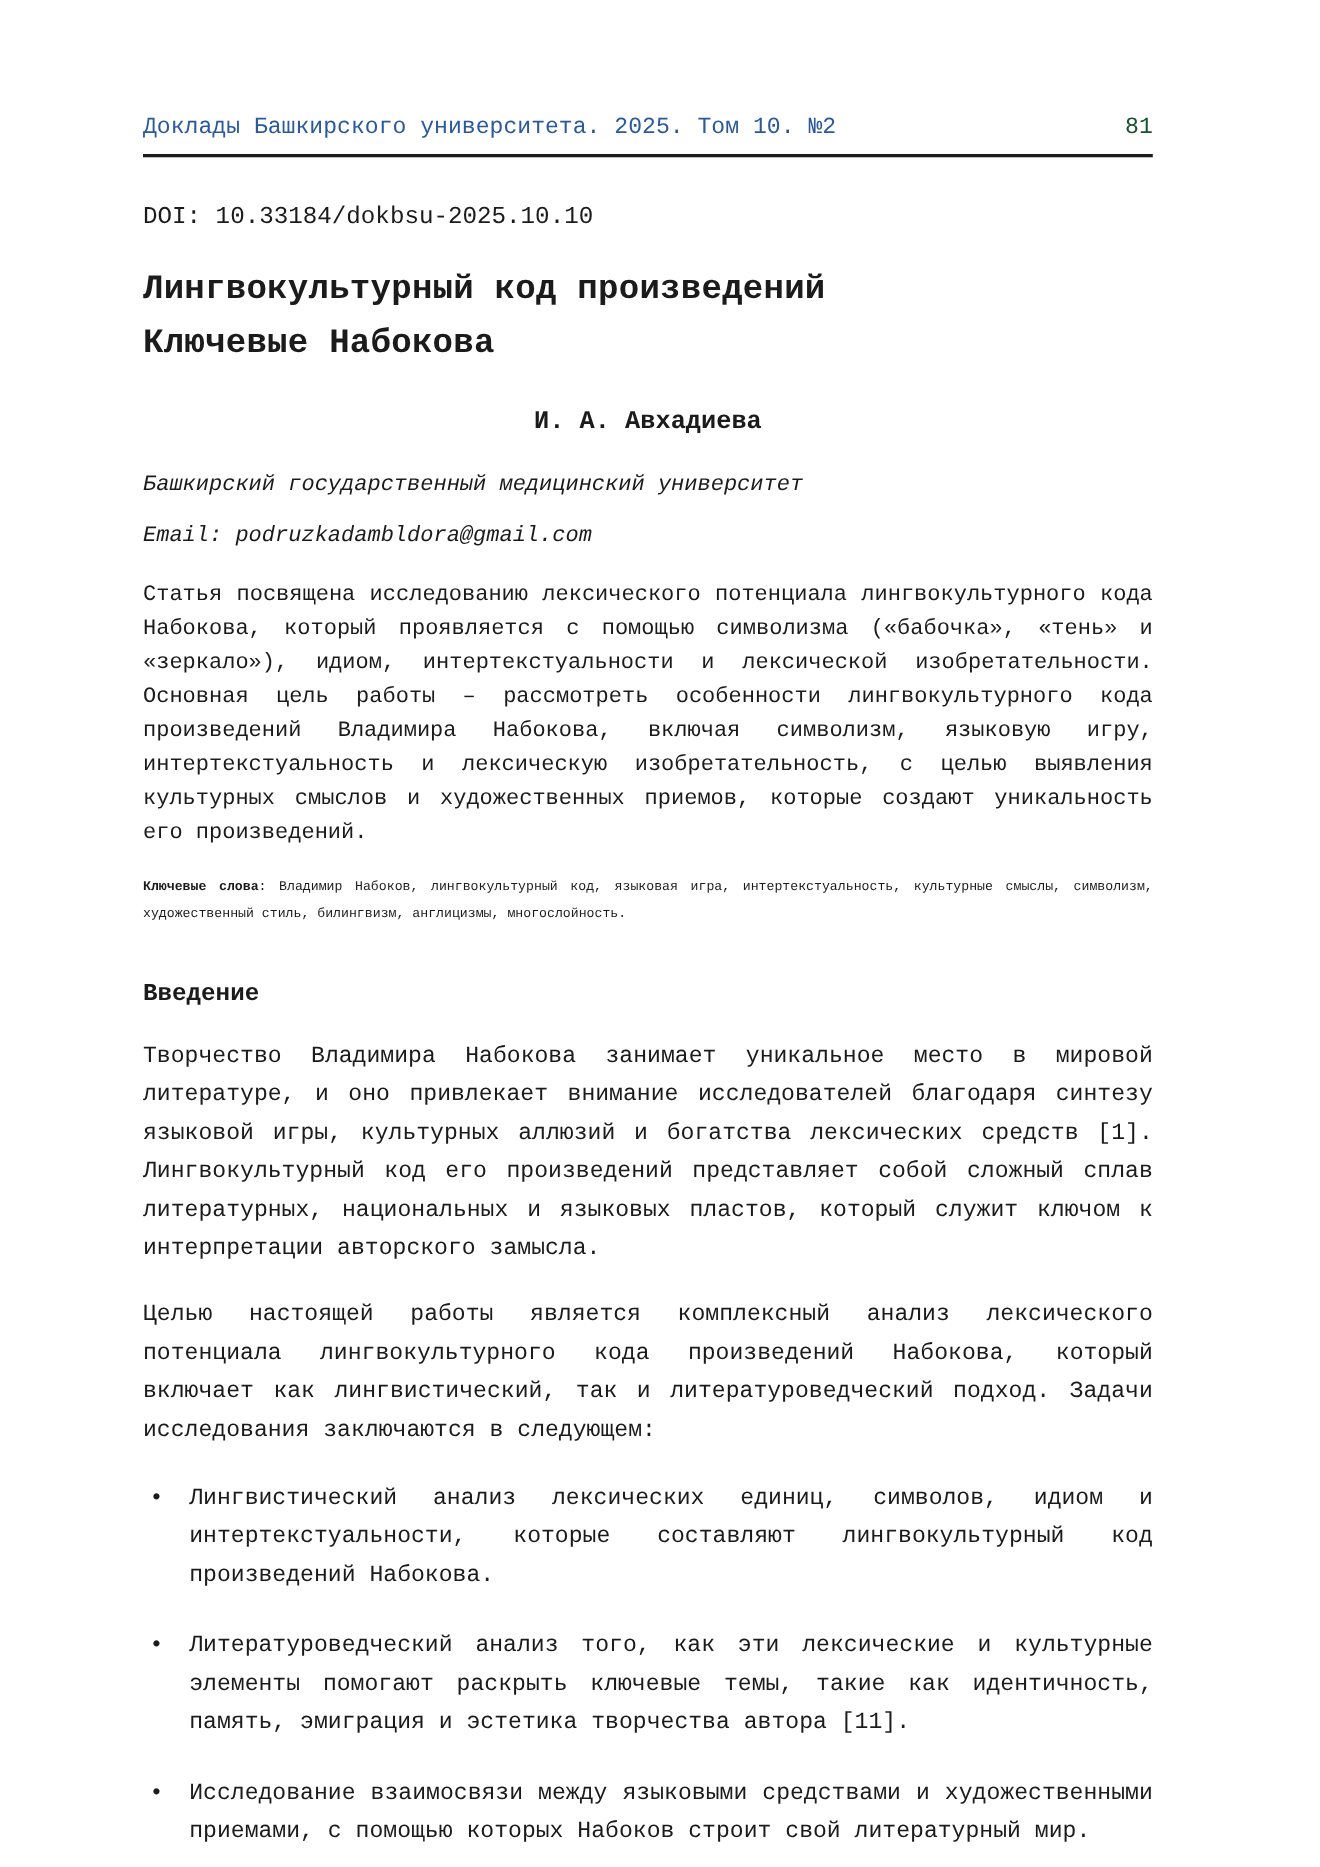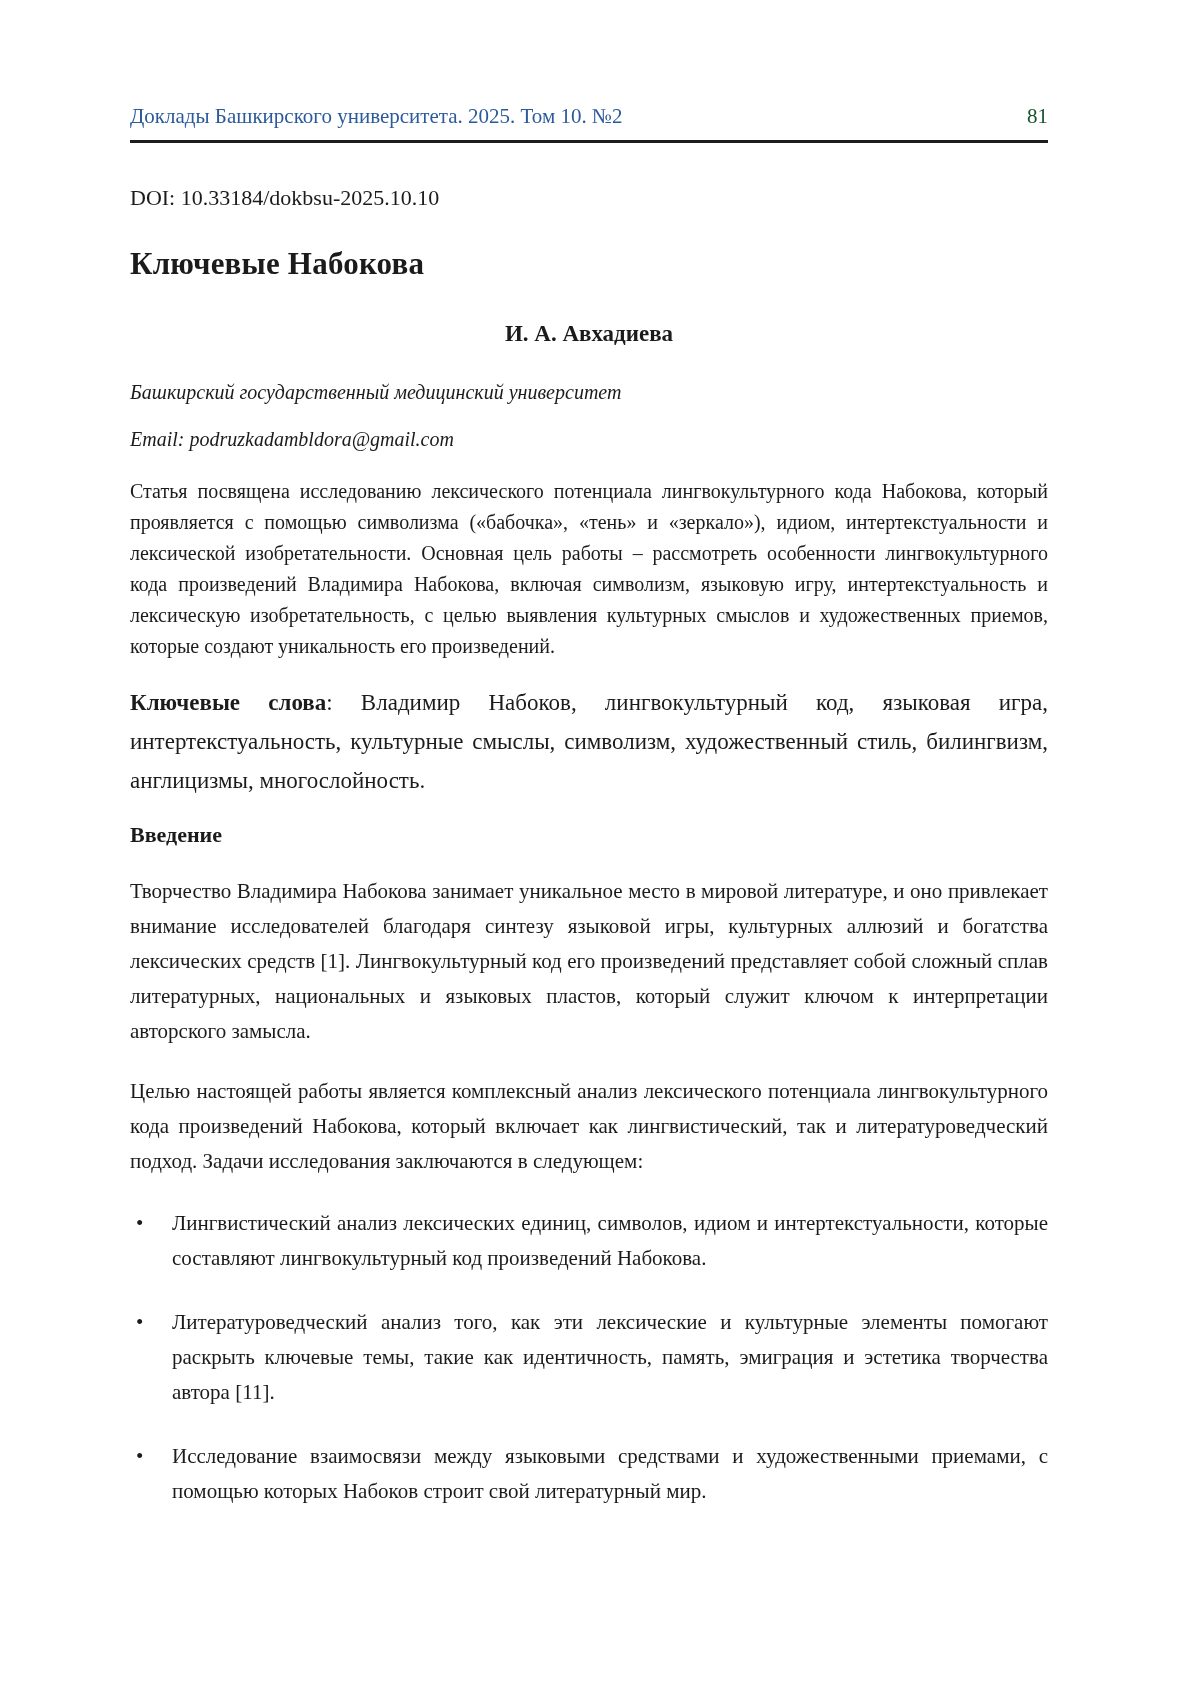--- a/index.html
+++ b/index.html
@@ -3,21 +3,21 @@
 <meta charset="utf-8">
 <style>
   * { margin: 0; padding: 0; box-sizing: border-box; }
   html, body { background: #ffffff; }
   .page {
     position: relative;
     width: 1200px;
     height: 1697px;
     background: #ffffff;
     overflow: hidden;
-    font-family: Liberation Serif, serif;
+    font-family: Liberation Mono, monospace;
     color: #1b1b1b;
   }
   .content {
     margin-left: 130px;
     margin-right: 152px; 
   }
   
   .running-head {
     padding-top: 103px;
     display: flex;
@@ -68,28 +68,28 @@
   }
   .abstract {
     margin-top: 23px;
     font-size: 20px;
     line-height: 31px;
     text-align: justify;
     hyphens: auto;
   }
   .keywords {
     margin-top: 21px;
-    font-size: 23px;
-    line-height: 39px;
+    font-size: 12px;
+    line-height: 25px;
     text-align: justify;
     hyphens: auto;
   }
   .keywords .kw-label { font-weight: bold; }
   .section-heading {
-    margin-top: 20px;
+    margin-top: 45px;
     font-size: 22px;
     font-weight: bold;
     line-height: 29px;
   }
   .body-par {
     margin-top: 25px;
     font-size: 21px;
     line-height: 35px;
     text-align: justify;
     hyphens: auto;
@@ -126,20 +126,21 @@
     <header class="running-head">
       <span>Доклады Башкирского университета. 2025. Том 10. №2</span>
       <span class="pageno">81</span>
     </header>
 
     <hr class="head-rule">
 
     <p class="doi">DOI: 10.33184/dokbsu-2025.10.10</p>
 
     <h1 class="title">
+      <span class="tline">Лингвокультурный код произведений</span>
       <span class="tline">Ключевые Набокова</span>
     </h1>
 
     <p class="author">И. А. Авхадиева</p>
 
     <p class="affiliation">
       <span class="aline">Башкирский государственный медицинский университет</span>
     </p>
 
     <p class="email">Email: podruzkadambldora@gmail.com</p>

